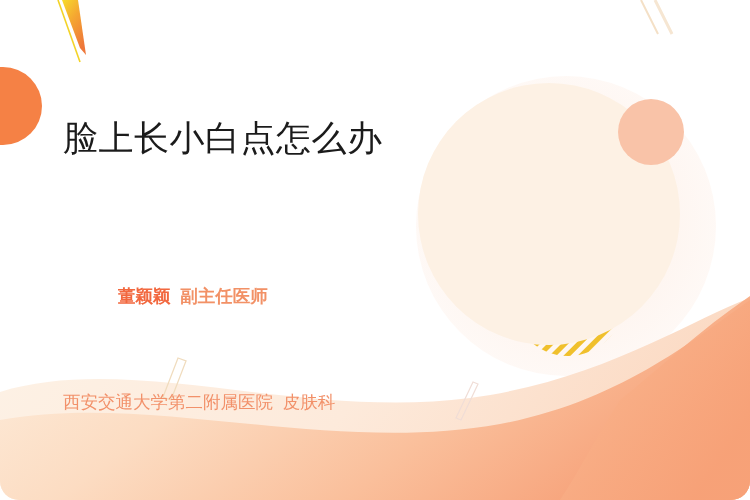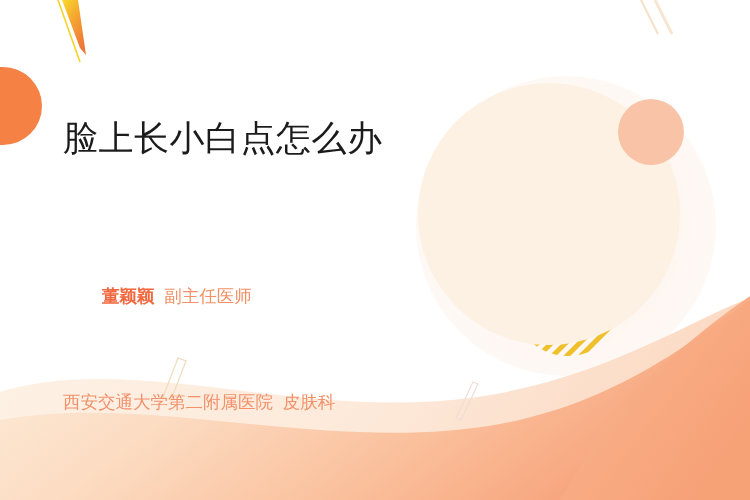--- a/index.html
+++ b/index.html
@@ -7,20 +7,21 @@
     padding: 0;
     background: #ffffff;
   }
   #canvas {
     position: relative;
     width: 750px;
     height: 500px;
     overflow: hidden;
     background: #ffffff;
     font-family: "Liberation Sans", "DejaVu Sans", sans-serif;
+    border-radius: 19px;
   }
   #bg-svg {
     position: absolute;
     left: 0;
     top: 0;
     width: 750px;
     height: 500px;
     display: block;
   }
   .text-layer {
@@ -49,23 +50,24 @@
     width: 420px;
   }
   .cred-line {
     font-size: 17.5px;
     line-height: 1.85;
     white-space: pre;
   }
   #doctor-name {
     font-weight: 700;
     color: #f2683f;
+    margin-left: 16px;
   }
   #doctor-title {
-    font-weight: 400;
+    font-weight: 700;
     color: #f29166;
   }
   #hospital-line {
     font-weight: 400;
     color: #f2916a;
     margin-top: 41px;
   }
 </style>
 </head>
 <body>

